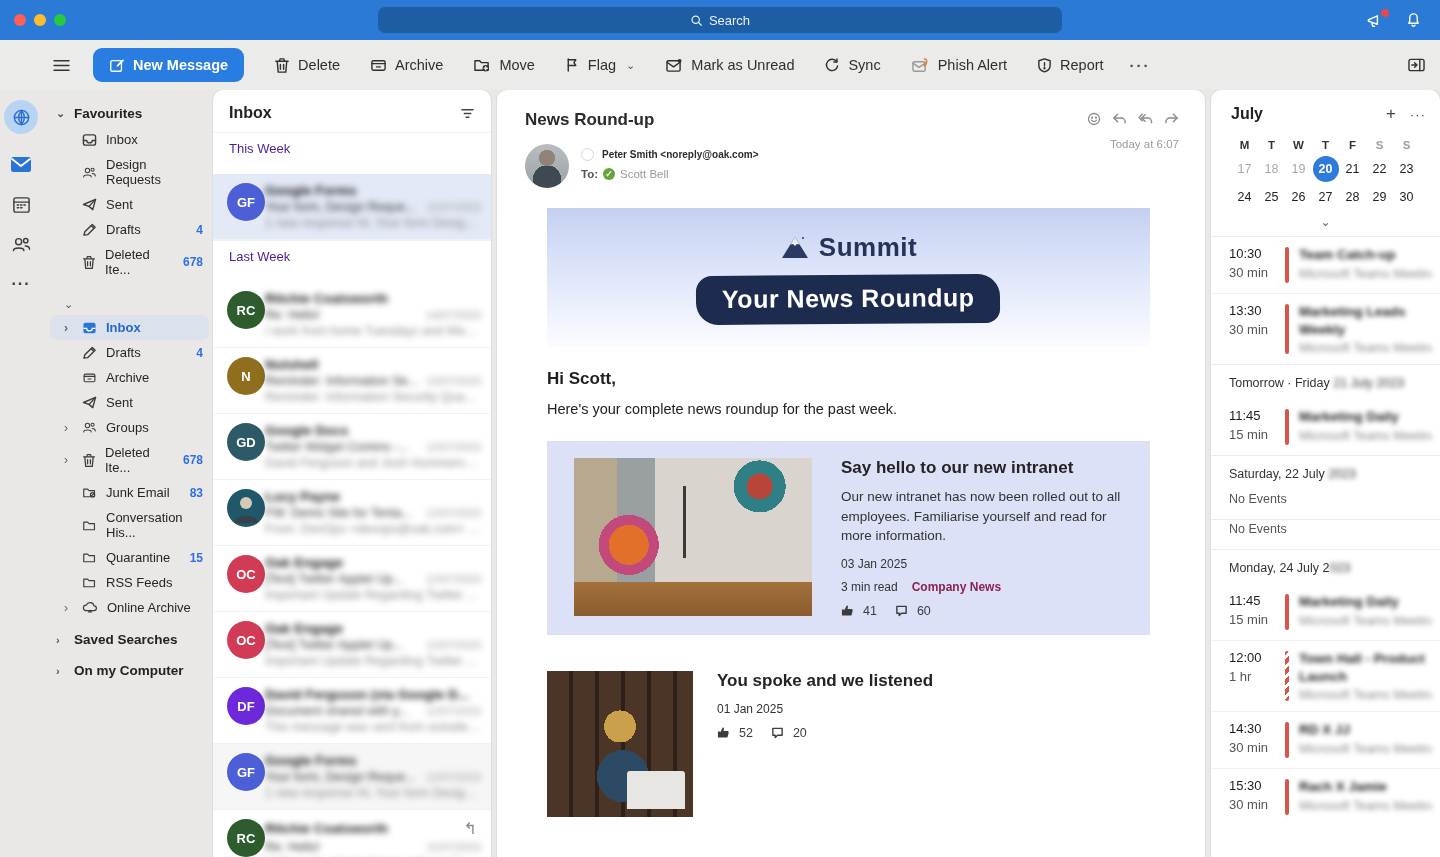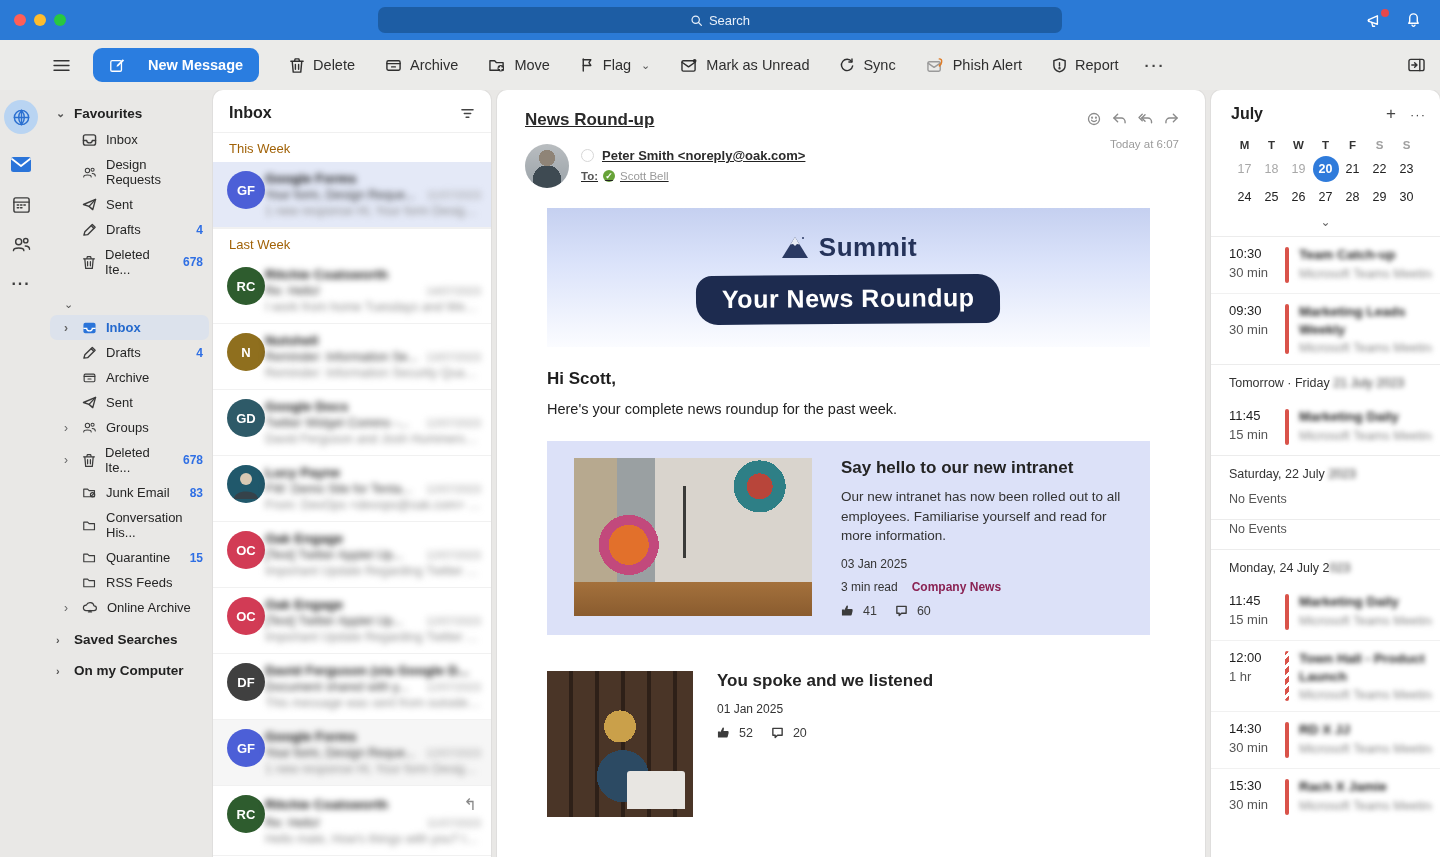--- a/index.html
+++ b/index.html
@@ -17,21 +17,21 @@
     border-radius:7px; display:flex; align-items:center; justify-content:center; gap:6px;
     color:#e8f0fa; font-size:13px; }
   .tb-right { position:absolute; right:18px; top:0; height:40px; display:flex; align-items:center; gap:20px; color:#fff; }
   .megaphone-wrap { position:relative; }
   .red-dot { position:absolute; top:-3px; right:-4px; width:8px; height:8px; background:#e5484d; border-radius:50%; }
 
   
   .toolbar { height:50px; background:#ebebe9; display:flex; align-items:center; position:relative; }
   .hamburger { margin-left:52px; color:#333; }
   .new-msg { margin-left:22px; height:34px; padding:0 16px; background:#2a7de0; color:#fff; border:none;
-    border-radius:9px; display:flex; align-items:center; gap:23px; font-size:14.5px; font-weight:700;
+    border-radius:9px; display:flex; align-items:center; gap:8px; font-size:14.5px; font-weight:700;
     font-family:inherit; cursor:pointer; }
   .tool-btn { display:flex; align-items:center; gap:8px; font-size:14.5px; color:#2f2f2f; margin-left:30px;
     background:none; border:none; font-family:inherit; cursor:pointer; }
   .tool-btn .chev { font-size:11px; color:#555; margin-left:2px; }
   .overflow-btn { margin-left:26px; letter-spacing:2px; font-weight:700; color:#444; background:none; border:none; font-size:15px; }
   .panel-toggle { position:absolute; right:14px; color:#333; background:none; border:none; }
 
   
   .app { display:flex; height:767px; }
   .rail { width:42px; display:flex; flex-direction:column; align-items:center; padding-top:10px; gap:22px; }
@@ -50,49 +50,49 @@
   .side-item.sel svg { color:#2a74d9; }
   .side-item svg { color:#3c3c3c; flex:none; }
   .side-gap { height:14px; }
   .lone-chev { padding:2px 0 4px 14px; color:#555; font-size:11px; }
   .side-big { display:flex; align-items:center; gap:8px; font-weight:700; font-size:13.5px; padding:12px 0 4px 6px; }
 
   
   .list-pane { width:278px; display:flex; flex-direction:column; overflow:hidden; }
   .list-head { display:flex; align-items:center; justify-content:space-between; padding:14px 16px 10px 16px; }
   .list-head .t { font-size:16px; font-weight:700; }
-  .sec-label { padding:8px 16px 6px; font-size:13px; color:#a16207; border-top:1px solid #f0f0f0; }
+  .sec-label { padding:8px 16px 18px; font-size:13px; color:#4c1d95; border-top:1px solid #f0f0f0; }
   .msg { display:flex; padding:9px 10px 9px 14px; border-bottom:1px solid #f1f1f1; cursor:pointer; }
   .msg.sel { background:#e4e9f7; }
   .msg.hov { background:#f6f6f6; }
   .avatar { width:38px; height:38px; border-radius:50%; flex:none; display:flex; align-items:center; justify-content:center;
     color:#fff; font-size:13px; font-weight:700; overflow:hidden; }
   .msg-body { flex:1; min-width:0; }
   .msg-top { display:flex; align-items:center; }
   .sender { font-size:13.5px; font-weight:700; color:#141414; white-space:nowrap; overflow:hidden; text-overflow:ellipsis; flex:1; }
   .reply-ind { color:#888; flex:none; margin-right:4px; }
   .msg-mid { display:flex; align-items:baseline; gap:8px; margin-top:2px; }
   .subject { font-size:12.5px; color:#333; white-space:nowrap; overflow:hidden; text-overflow:ellipsis; flex:1; }
   .mdate { font-size:11px; color:#9a9a9a; flex:none; }
   .prev { font-size:12.5px; color:#8a8a8a; white-space:nowrap; overflow:hidden; text-overflow:ellipsis; margin-top:2px; }
 
   
   .read-pane { flex:1; overflow:hidden; display:flex; flex-direction:column; }
-  .rp-head { padding:20px 8px 8px 28px; position:relative;text-decoration:underline; }
+  .rp-head { padding:20px 8px 8px 28px; position:relative; }
   .rp-subject { font-size:17px; font-weight:700; color:#2b2b2b; }
   .rp-actions { position:absolute; right:26px; top:22px; display:flex; gap:11px; color:#8b8b8b; }
   .rp-time { position:absolute; right:26px; top:48px; font-size:11.5px; color:#9b9b9b; }
   .rp-from { display:flex; gap:12px; margin-top:14px; align-items:flex-start; }
   .rp-photo { width:44px; height:44px; border-radius:50%; flex:none;
     background:radial-gradient(circle at 50% 32%, #8f8477 0 8px, transparent 8px),
                radial-gradient(circle at 50% 80%, #3e4a52 0 14px, transparent 14px),
                linear-gradient(#b9bdc0,#9aa2a8); }
   .rp-fromline { display:flex; align-items:center; gap:8px; margin-top:4px; }
   .sel-circle { width:13px; height:13px; border-radius:50%; border:1.5px solid #d7d7d7; }
-  .rp-fromname { font-size:13px; font-weight:700; color:#2c2c2c; }
+  .rp-fromname { font-size:10px; font-weight:700; color:#2c2c2c; }
   .rp-toline { display:flex; align-items:center; gap:5px; margin-top:7px; font-size:11.5px; color:#9a9a9a; }
   .rp-tolabel { font-weight:700; color:#555; }
   .check-badge { width:12px; height:12px; border-radius:50%; background:#67a338; color:#fff; font-size:9px; line-height:12px;
     text-align:center; font-weight:700; }
   .rp-scroll { flex:1; overflow:hidden; padding:4px 55px 0 50px; }
 
   .banner { height:139px; background:linear-gradient(180deg,#c5d0f0 0%,#dbe3fa 40%,#fbfcff 100%);
     display:flex; flex-direction:column; align-items:center; justify-content:center; gap:12px; margin-top:8px; }
   .brand { display:flex; align-items:center; gap:9px; }
   .brand-name { font-size:26px; font-weight:700; color:#25335a; letter-spacing:0.5px; }
@@ -590,21 +590,21 @@
             </div>
           <div class="msg-mid">
               <span class="subject blur">[Test] Twitter Applet Up...</span>
               <span class="mdate blur">12/07/2023</span>
             </div>
           <div class="prev blur">Important Update Regarding Twitter A...</div>
         </div>
       </div>
 
       <div class="msg">
-        <div class="avatar" style="background:#404040">
+        <div class="avatar" style="background:#6d28d9">
             <span>DF</span>
           </div>
         <div class="msg-body">
           <div class="msg-top">
               <span class="sender blur">David Ferguson (via Google D...</span>
             </div>
           <div class="msg-mid">
               <span class="subject blur">Document shared with y...</span>
               <span class="mdate blur">12/07/2023</span>
             </div>
@@ -807,21 +807,21 @@
               <div class="t2">30 min</div>
             </div>
           <div class="ev-bar"></div>
           <div class="ev-body">
               <div class="ev-title blur-sm">Team Catch-up</div>
               <div class="ev-sub blur-sm">Microsoft Teams Meeting</div>
             </div>
         </div>
         <div class="event" style="border-top:1px solid #f1f1f1">
           <div class="ev-time">
-              <div class="t1">09:30</div>
+              <div class="t1">13:30</div>
               <div class="t2">30 min</div>
             </div>
           <div class="ev-bar"></div>
           <div class="ev-body">
               <div class="ev-title blur-sm">Marketing Leads Weekly</div>
               <div class="ev-sub blur-sm">Microsoft Teams Meeting</div>
             </div>
         </div>
       </div>
 

